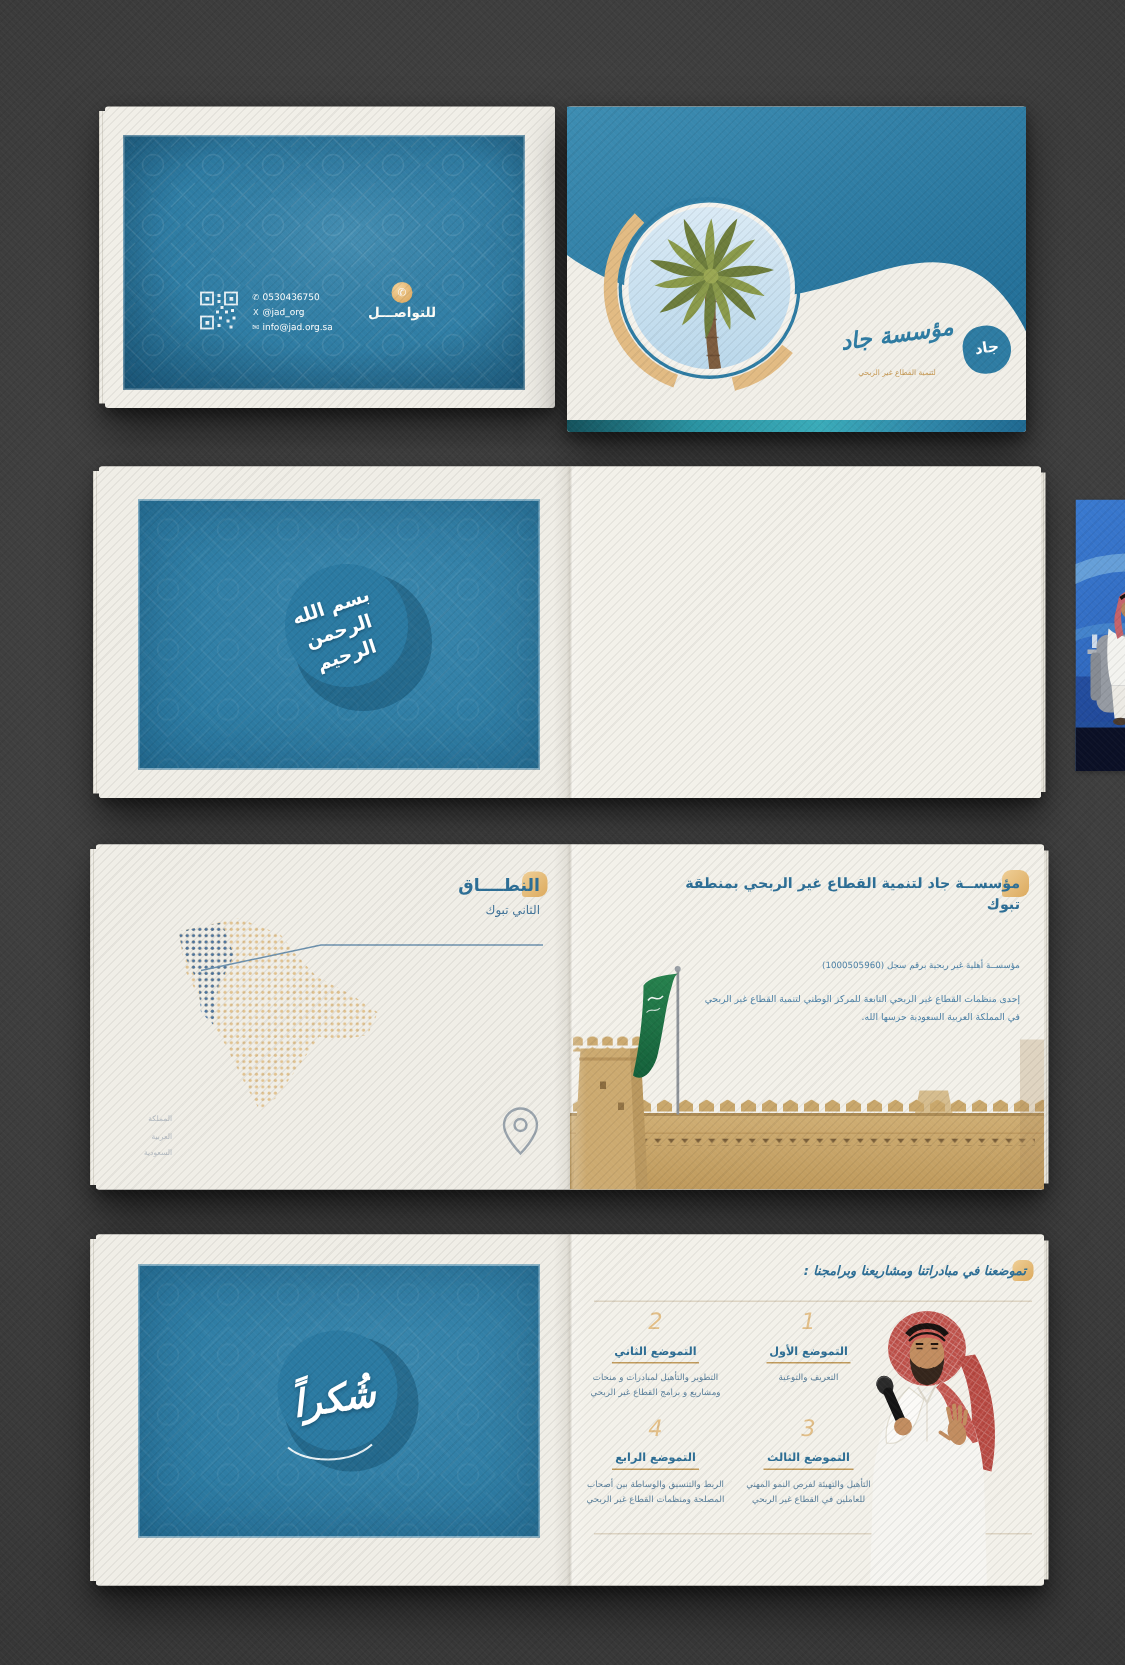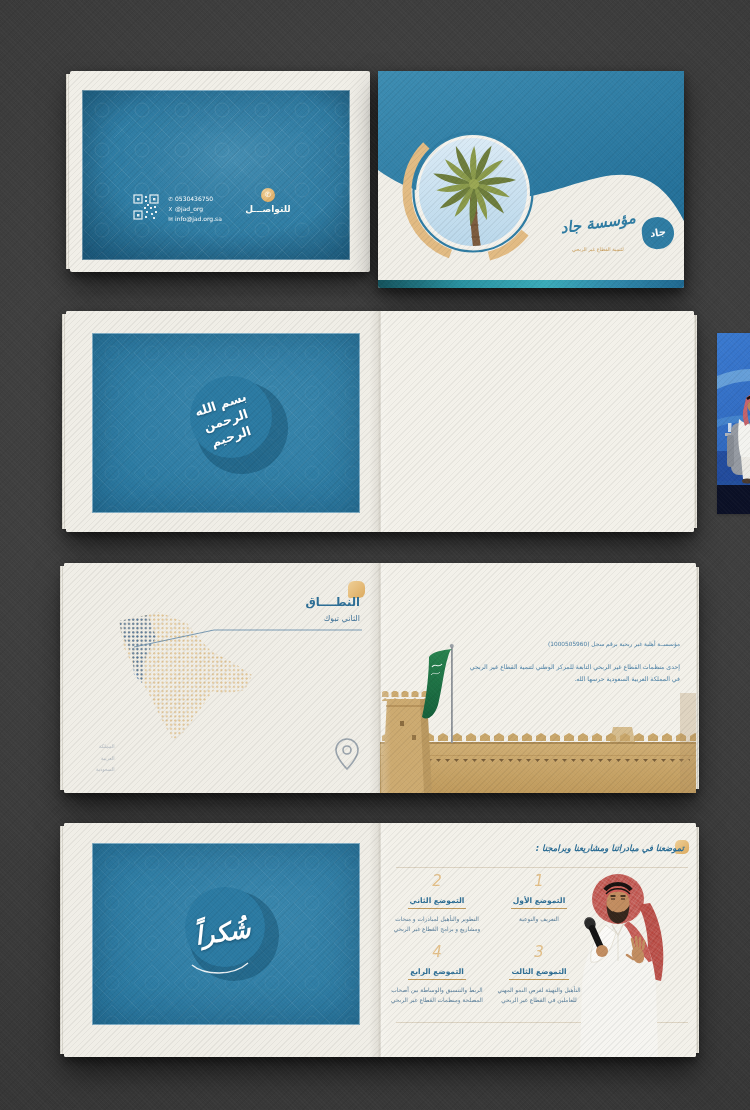--- a/index.html
+++ b/index.html
@@ -53,21 +53,21 @@
   #bis-blue{left:26px;top:22px;width:268px;height:180px;}
   #bis-text{position:absolute;left:50%;top:50%;width:86px;transform:translate(-50%,-54%) rotate(-18deg);
     color:#fff;font-size:12.5px;font-weight:bold;text-align:center;line-height:1.35;z-index:2;
     text-shadow:0 1px 2px rgba(0,30,50,.4);}
   #panel-photo{position:absolute;left:337px;top:22px;width:264px;height:181px;box-shadow:0 1px 3px rgba(0,0,0,.25);}
 
   
   #spread-scope{left:64px;top:563px;width:632px;height:230px;}
   #scope-heading{position:absolute;top:20px;right:20px;text-align:right;z-index:1;}
   #scope-heading .chip{width:17px;height:17px;border-radius:6px 6px 6px 2px;right:-5px;top:-2px;}
-  #scope-heading .h{position:relative;z-index:1;color:#2d6e95;font-size:11.5px;font-weight:bold;letter-spacing:.5px;margin-top:12px;}
+  #scope-heading .h{position:relative;z-index:1;color:#2d6e95;font-size:11.5px;font-weight:bold;letter-spacing:.5px;}
   #scope-heading .r{position:relative;z-index:1;color:#417398;font-size:8px;margin-top:5px;}
   #country{position:absolute;left:32px;top:178px;color:#b3bac1;font-size:5px;line-height:2.3;}
   #about-heading{position:absolute;top:20px;right:16px;width:235px;text-align:right;color:#2d6e95;
     font-size:9.5px;font-weight:bold;line-height:1.5;z-index:1;}
   #about-heading .chip{width:18px;height:18px;border-radius:6px 6px 6px 2px;right:-6px;top:-3px;z-index:-1;}
   #about-reg{position:absolute;top:78px;right:16px;color:#4b80a6;font-size:5.8px;}
   #about-par{position:absolute;top:98px;right:16px;width:218px;text-align:right;color:#4b80a6;font-size:6.2px;line-height:1.9;}
   #fort{position:absolute;left:0;bottom:0;width:316px;height:160px;}
 
   
@@ -318,20 +318,24 @@
         <div class="h ar">النطــــاق</div>
         <div class="r ar">الثاني تبوك</div>
       </div>
       <div id="country" class="ar">
         <div>المملكة</div>
         <div>العربية</div>
         <div>السعودية</div>
       </div>
     </div>
     <div class="page r">
+      <div id="about-heading" class="ar">
+        <div class="gold-chip chip"></div>
+        <span>مؤسســة جاد لتنمية القطاع غير الربحي بمنطقة تبوك</span>
+      </div>
       <div id="about-reg" class="ar">مؤسســة أهلية غير ربحية برقم سجل (1000505960)</div>
       <div id="about-par" class="ar">إحدى منظمات القطاع غير الربحي التابعة للمركز الوطني لتنمية القطاع غير الربحي في المملكة العربية السعودية حرسها الله.</div>
       <svg id="fort" viewBox="0 0 316 160">
         <defs>
           <pattern id="cren" width="14" height="9" patternUnits="userSpaceOnUse">
               <path d="M2,9 V4 L7,1 L12,4 V9 Z" fill="#c9a76b"></path>
             </pattern>
           <pattern id="crenS" width="10" height="8" patternUnits="userSpaceOnUse">
               <path d="M1.5,8 V3.5 L5,1 L8.5,3.5 V8 Z" fill="#ccaa70"></path>
             </pattern>

